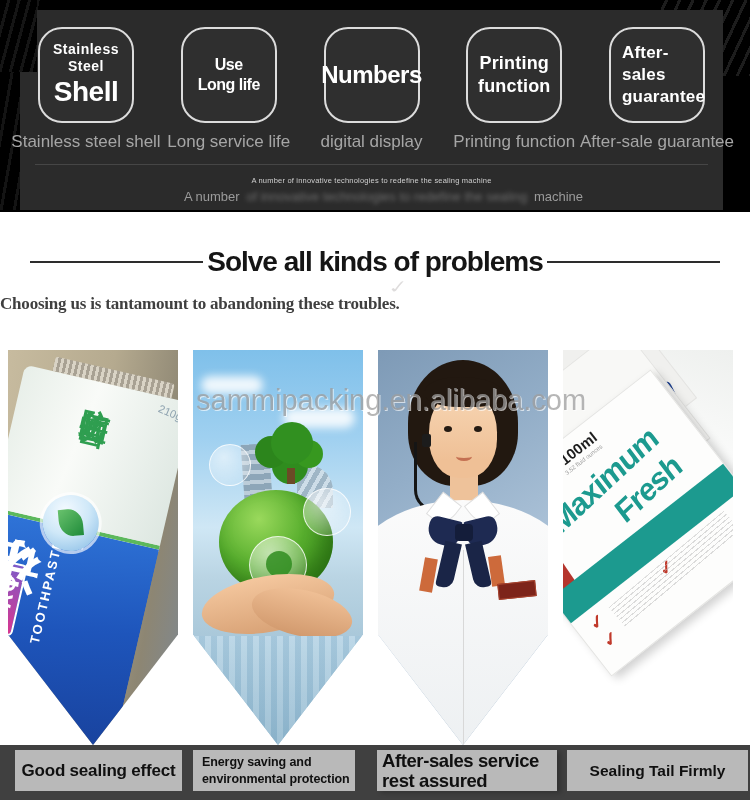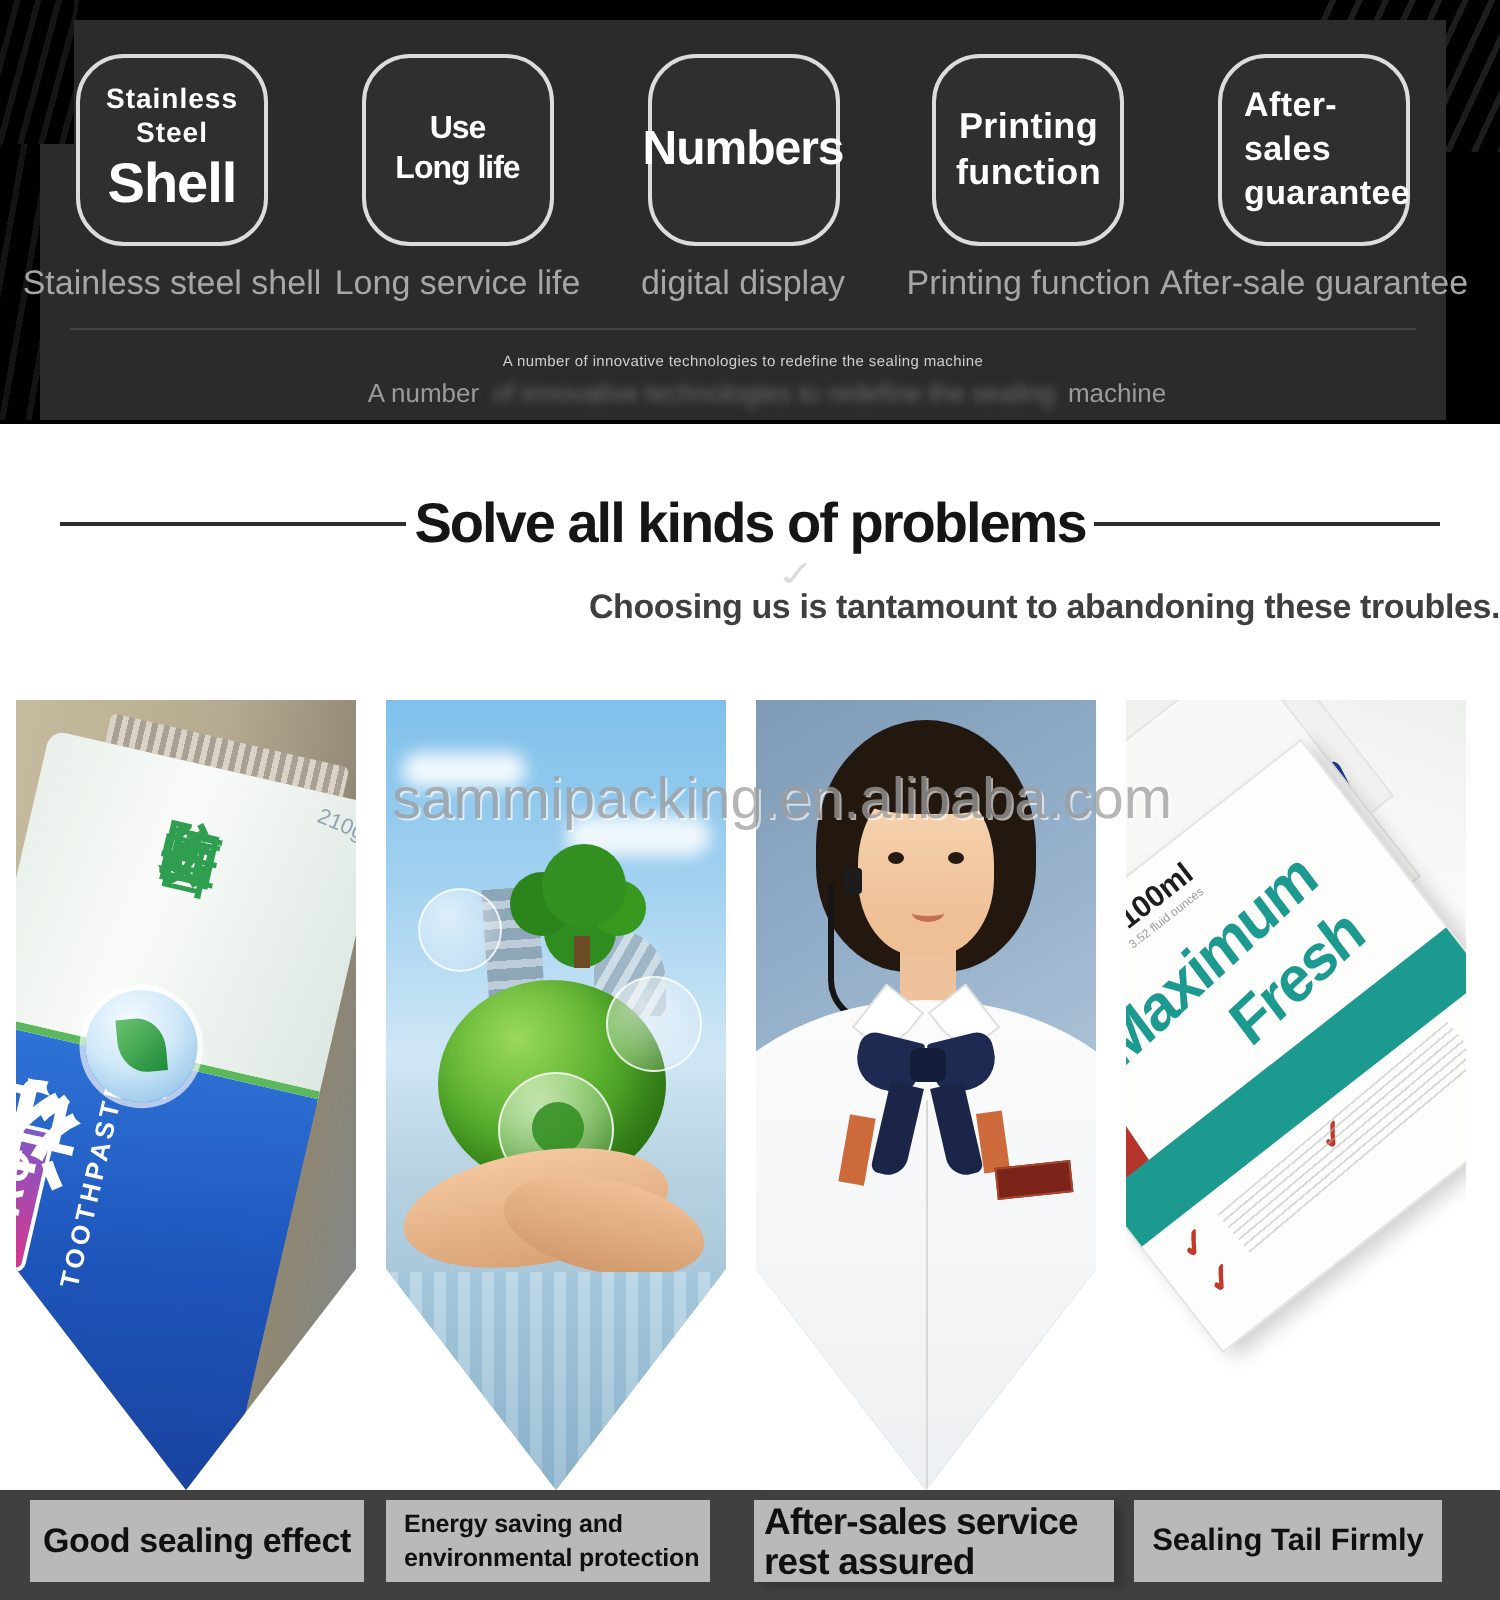--- a/index.html
+++ b/index.html
@@ -35,21 +35,21 @@
   .tag-lg { margin-top:4px; text-align:center; font-size:13px; color:#9b9b9b;padding-left:24px; }
   .tag-blur { filter:blur(2.2px); opacity:.7; color:#888; padding:0 3px; }
 
   
   .solve { position:relative; width:750px; height:138px; background:#fff; }
   .title-row { display:flex; align-items:center; padding:34px 30px 0; }
   .hline { flex:1; height:2px; background:#2d2d2d; }
   .page-title { margin:0 4px; font-size:28px; font-weight:bold; color:#151515; letter-spacing:-1px; white-space:nowrap; }
   .check-faint { position:absolute; left:392px; top:66px; color:#dedcdc; font-size:15px;
     transform:rotate(-12deg) scaleX(1.7); }
-  .subtitle { text-align:right; margin-top:16px; font-size:17px; font-weight:bold; color:#3f3f3f; letter-spacing:-.2px; }
+  .subtitle { text-align:left; margin-top:16px; font-size:17px; font-weight:bold; color:#3f3f3f; letter-spacing:-.2px;font-family:Liberation Serif, serif; }
 
   
   .cols { position:relative; width:750px; height:395px; background:#fff; display:flex; gap:15px; padding:0 8px; }
   .pennant { flex:none; width:170px; height:395px; position:relative;
     clip-path:polygon(0 0, 100% 0, 100% 72%, 50% 100%, 0 72%); }
   .watermark { position:absolute; left:196px; top:34px; z-index:6; font-size:29px; color:#9e9e9e; opacity:.75;
     text-shadow:1px 1px 0 rgba(255,255,255,.85); white-space:nowrap; pointer-events:none; }
 
   
   .art-tp { background:linear-gradient(100deg,#c7bb9f 0%,#b5aa8f 45%,#8d8673 78%,#7d8894 100%); }
@@ -161,21 +161,21 @@
     background:repeating-linear-gradient(180deg,#b9b9b9 0 1px,transparent 1px 4px); transform:rotate(-2deg); }
 
   
   .labels { position:relative; width:750px; height:55px; background:#404040; }
   .lbl { position:absolute; top:5px; height:41px; background:#b9b9b9; color:#101010; font-weight:bold;
     display:flex; flex-direction:column; justify-content:center; }
   .lbl-0 { left:15px;  width:167px; align-items:center; font-size:17px; letter-spacing:-.2px; }
   .lbl-1 { left:193px; width:162px; padding-left:9px; font-size:12.5px; line-height:1.3; letter-spacing:-.1px; }
   .lbl-2 { left:377px; width:180px; padding-left:5px; font-size:18.5px; line-height:1.08; letter-spacing:-.4px;
     box-shadow:4px 2px 5px rgba(0,0,0,.22); white-space:nowrap; }
-  .lbl-3 { left:567px; width:154px; align-items:center; font-size:15.5px; }
+  .lbl-3 { left:567px; width:181px; align-items:center; font-size:15.5px; }
 </style>
 </head>
 <body>
 
 <div class="top-section">
   <div class="gloss-left"></div>
   <div class="gloss-right"></div>
   <div class="panel">
     <div class="badges-row">
       <div class="badge-wrap">

